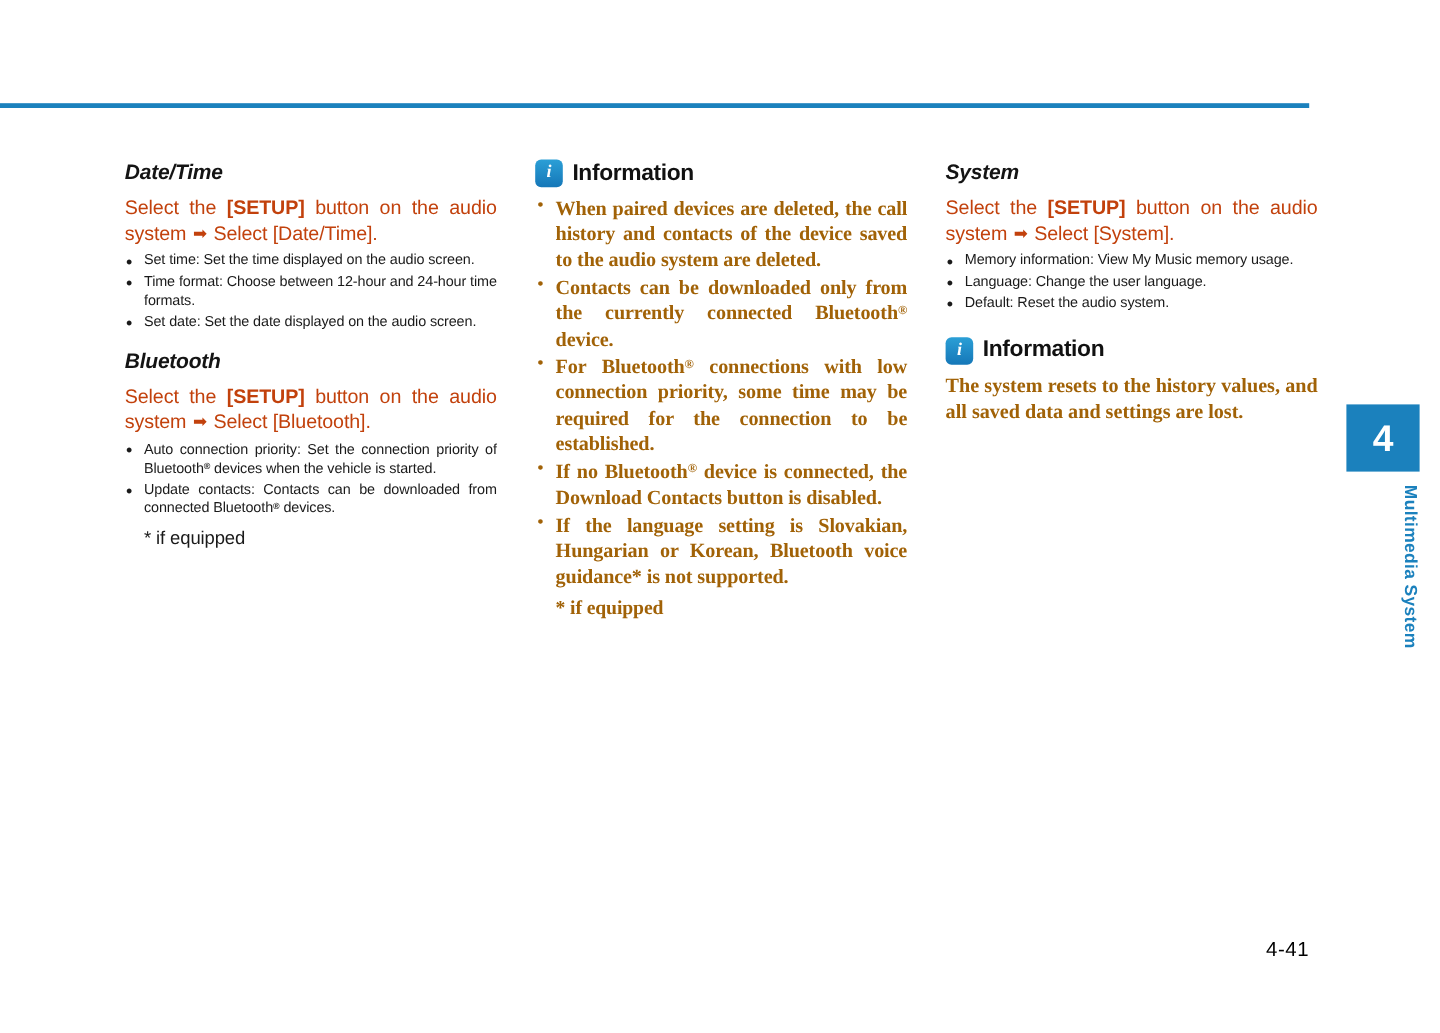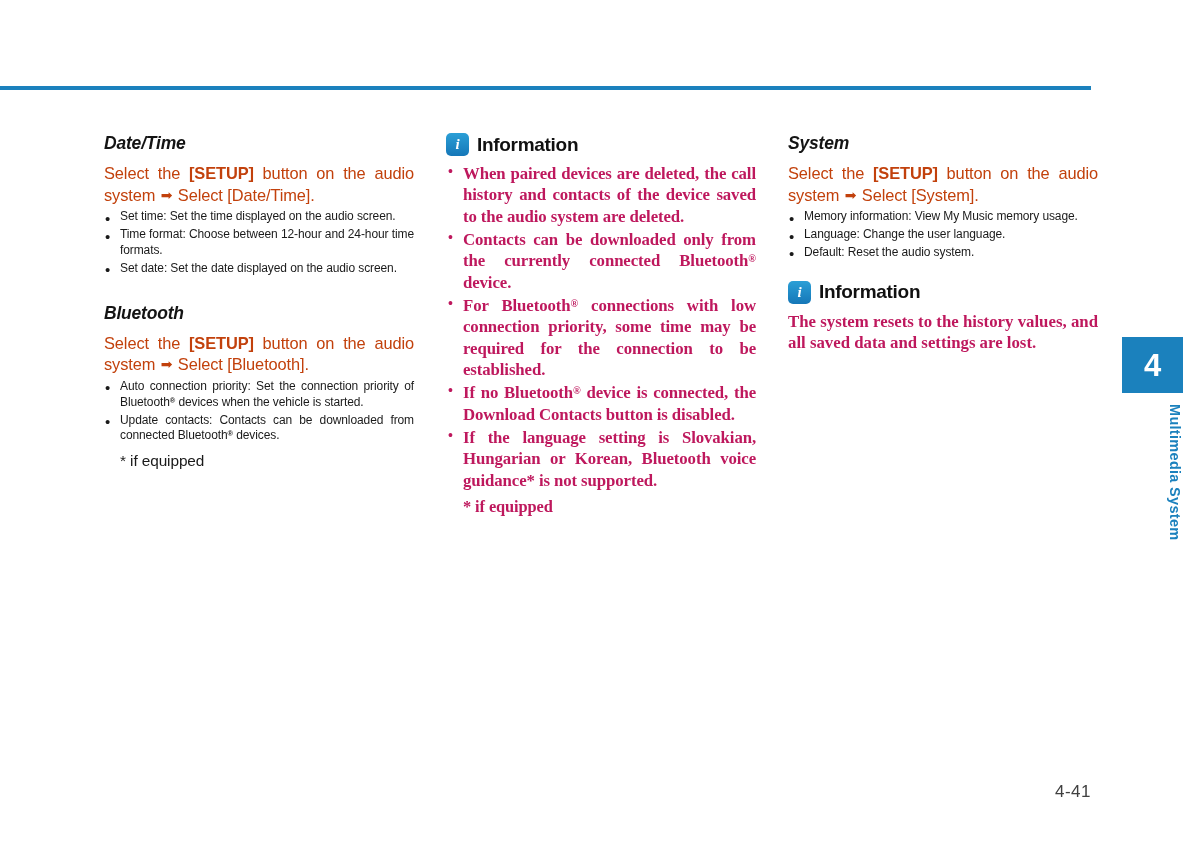--- a/index.html
+++ b/index.html
@@ -45,21 +45,21 @@
   
   .sec-head {
     font-size: 17.5px;
     font-weight: bold;
     font-style: italic;
     letter-spacing: -0.2px;
     margin: 0 0 9px 0;
     color: #141414;
   }
   .sec-head.spaced {
-    margin-top: 26px;
+    margin-top: 14px;
   }
 
   
   .para {
     font-size: 16.4px;
     line-height: 1.32;
     text-align: justify;
     margin: 0 0 2px 0;
     color: #c2410c;
     letter-spacing: -0.1px;
@@ -138,21 +138,21 @@
     font-weight: bold;
     color: #111111;
     letter-spacing: -0.3px;
   }
   .info-body {
     font-family: "Liberation Serif", serif;
     font-weight: bold;
     font-size: 16.8px;
     line-height: 1.27;
     text-align: justify;
-    color: #be185d;
+    color: #a16207;
   }
   .info-body ul.blist > li {
     font-size: 16.8px;
     line-height: 1.27;
     padding-left: 17px;
   }
   .info-body ul.blist > li::before {
     content: "\2022";
     font-size: 14px;
     top: 0px;
@@ -200,21 +200,21 @@
   }
 
   
   .page-number {
     position: absolute;
     left: 0;
     top: 782px;
     width: 1091px;
     text-align: right;
     font-size: 17px;
-    color: #404040;
+    color: #000000;
     letter-spacing: 0.5px;
   }
 </style>
 </head>
 <body>
 
 <div class="header-rule"></div>
 
 <div class="columns">
 

